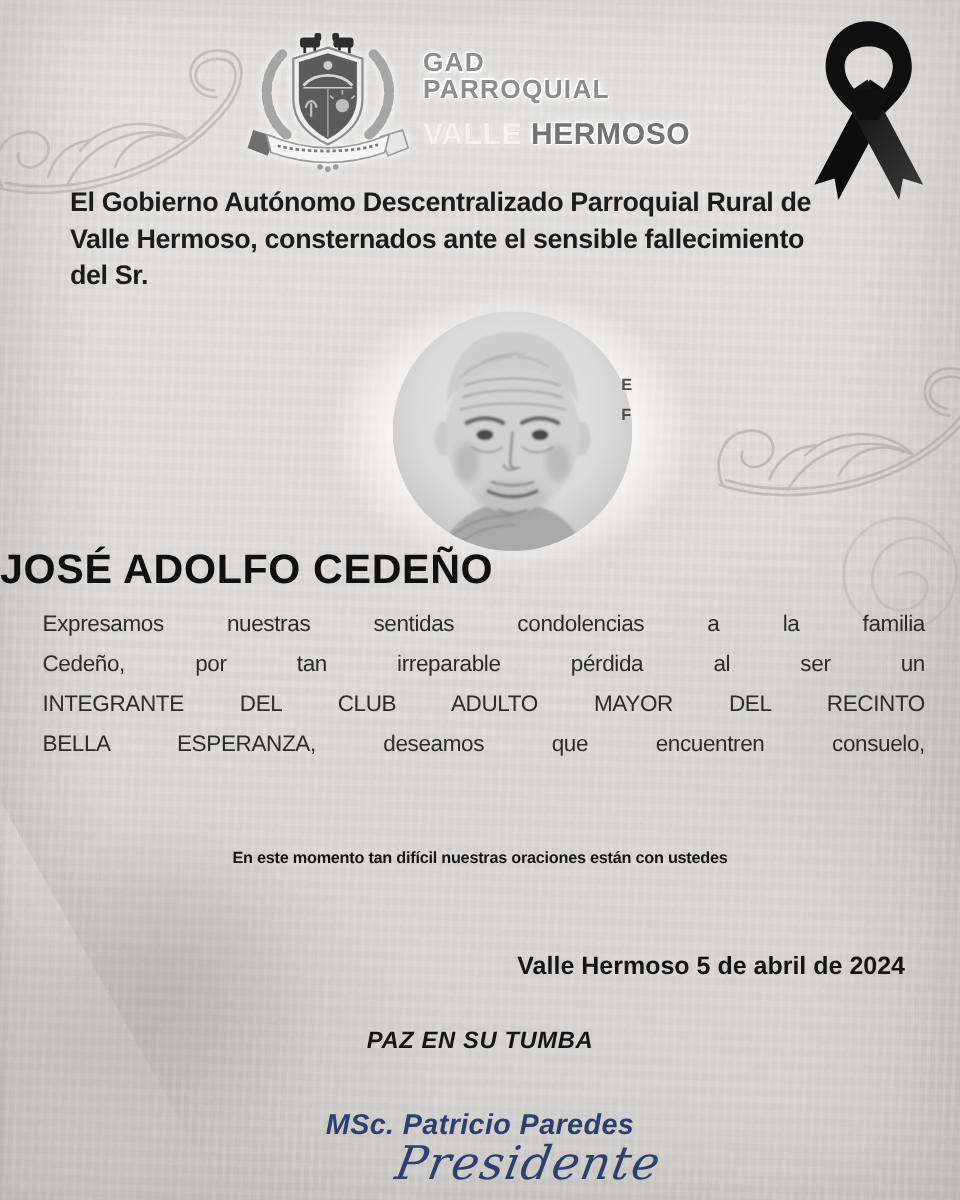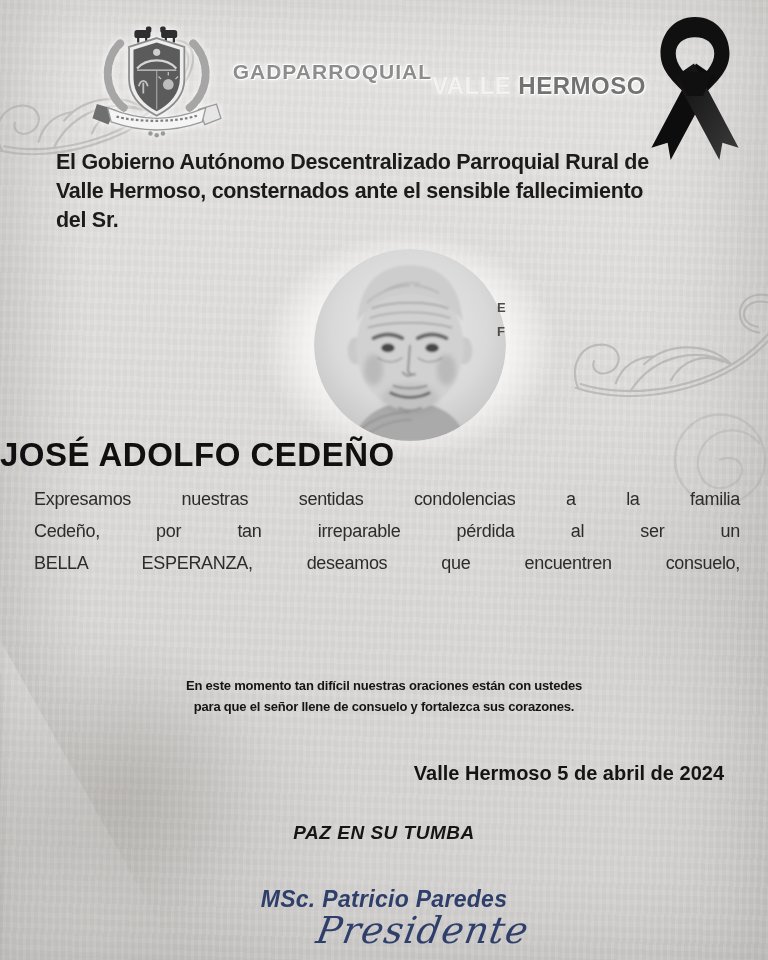--- a/index.html
+++ b/index.html
@@ -28,21 +28,21 @@
   .flourish{position:absolute;pointer-events:none;}
   .fl-stroke{fill:none;stroke:#a9a7a5;stroke-linecap:round;}
 
   
   .ribbon{position:absolute;top:8px;right:2px;width:142px;height:168px;}
 
   
   .logo-row{position:absolute;top:22px;left:50%;transform:translateX(-53%);
     display:flex;align-items:center;gap:8px;}
   .crest{width:136px;height:116px;flex:0 0 auto;filter:drop-shadow(0 0 4px rgba(255,255,255,0.9));}
-  .logo-text{display:flex;flex-direction:row;line-height:1.02;
+  .logo-text{display:flex;flex-direction:column;line-height:1.02;
     text-shadow:0 0 4px #fff,0 0 7px #fff,1px 1px 0 #fff,-1px -1px 0 #fff;}
   .logo-l1,.logo-l2{font-size:21px;font-weight:800;color:#8d8d8d;letter-spacing:1px;}
   .logo-l3{font-size:24px;font-weight:700;letter-spacing:.5px;margin-top:13px;}
   .logo-valle{color:#f3f2f0;text-shadow:0 0 2px #c9c9c9, 0 0 5px #fff;}
   .logo-hermoso{color:#737373;margin-left:7px;}
 
   .intro{position:absolute;top:148px;left:56px;right:42px;
     font-size:21.5px;font-weight:700;color:#1b1b1b;line-height:1.35;letter-spacing:-0.3px;}
   .intro .ln{white-space:nowrap;}
 
@@ -224,26 +224,26 @@
     </svg>
   </div>
   <span class="frag e">E</span>
   <span class="frag f">F</span>
 
   <div class="name">JOSÉ ADOLFO CEDEÑO</div>
 
   <div class="body-text">
     <div class="ln just">Expresamos nuestras sentidas condolencias a la familia</div>
     <div class="ln just">Cedeño, por tan irreparable pérdida al ser un</div>
+    <div class="ln just">INTEGRANTE DEL CLUB ADULTO MAYOR DEL RECINTO</div>
     <div class="ln just">BELLA ESPERANZA, deseamos que encuentren consuelo,</div>
   </div>
 
   <div class="prayer">
     <div class="ln">En este momento tan difícil  nuestras oraciones están con ustedes</div>
-    <div class="ln">para que el señor llene de consuelo y fortalezca sus corazones.</div>
   </div>
 
   <div class="dateline">Valle Hermoso 5 de abril de 2024</div>
 
   <div class="farewell">PAZ EN SU TUMBA</div>
 
   <div class="signature">
     <div class="sig-name">MSc. Patricio Paredes</div>
     <div><span class="sig-title">Presidente</span></div>
   </div>

